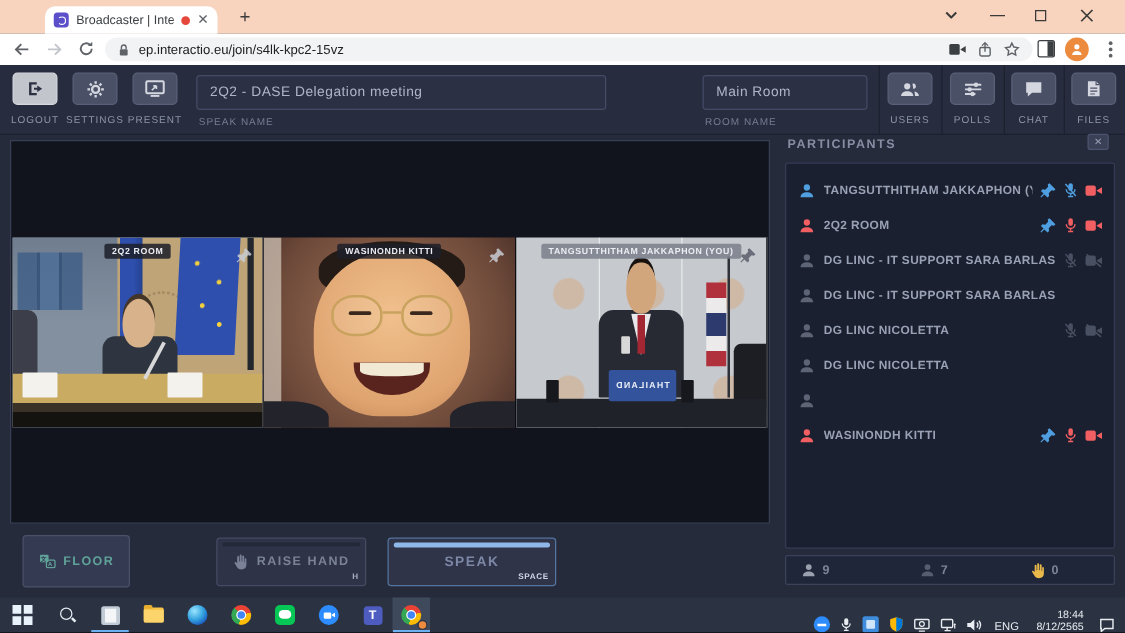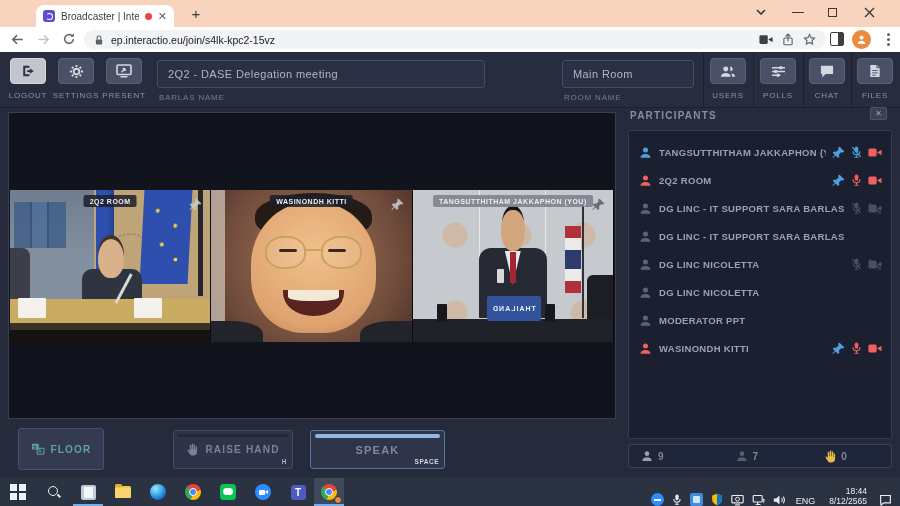--- a/index.html
+++ b/index.html
@@ -322,21 +322,21 @@
     <div class="icon-btn" style="left:106px">
       <svg width="16" height="14" viewBox="0 0 16 14">
           <rect x="1" y="1" width="14" height="9.5" rx="1" fill="none" stroke="currentColor" stroke-width="1.6"></rect>
           <path d="M5.5 8.2l3.6-3.6M9.1 4.6H6.6M9.1 4.6v2.5" stroke="currentColor" stroke-width="1.4" fill="none"></path>
           <rect x="4.5" y="12" width="7" height="1.5" fill="currentColor"></rect>
         </svg>
     </div>
     <div class="tb-label" style="left:96px;width:56px">PRESENT</div>
 
     <input class="tb-input" style="left: 157px; width: 328px;" readonly="" value="2Q2 - DASE Delegation meeting">
-    <div class="tb-input-label" style="left:159px">BARLAS NAME</div>
+    <div class="tb-input-label" style="left:159px">SPEAK NAME</div>
 
     <input class="tb-input" style="left: 562px; width: 132px;" readonly="" value="Main Room">
     <div class="tb-input-label" style="left:564px">ROOM NAME</div>
 
     <div class="tb-div" style="left:703px"></div>
     <div class="tb-div" style="left:753px"></div>
     <div class="tb-div" style="left:803px"></div>
     <div class="tb-div" style="left:851px"></div>
 
     <div class="icon-btn" style="left:710px">
@@ -614,21 +614,20 @@
       <span class="p-name">DG LINC NICOLETTA</span>
 
     </div>
 
     <div class="p-row">
       <span class="p-person" style="color: rgb(93, 100, 118);">
         <svg width="13" height="13" viewBox="0 0 16 16">
             <path d="M8 8a3.1 3.1 0 1 0 0-6.2A3.1 3.1 0 0 0 8 8zM1.8 14.6c0-3.2 2.7-4.9 6.2-4.9s6.2 1.7 6.2 4.9z" fill="currentColor"></path>
           </svg>
       </span>
-      <span class="p-name">MODERATOR PPT</span>
 
     </div>
 
     <div class="p-row">
       <span class="p-person" style="color: rgb(242, 95, 99);">
         <svg width="13" height="13" viewBox="0 0 16 16">
             <path d="M8 8a3.1 3.1 0 1 0 0-6.2A3.1 3.1 0 0 0 8 8zM1.8 14.6c0-3.2 2.7-4.9 6.2-4.9s6.2 1.7 6.2 4.9z" fill="currentColor"></path>
           </svg>
       </span>
       <span class="p-name">WASINONDH KITTI</span>

